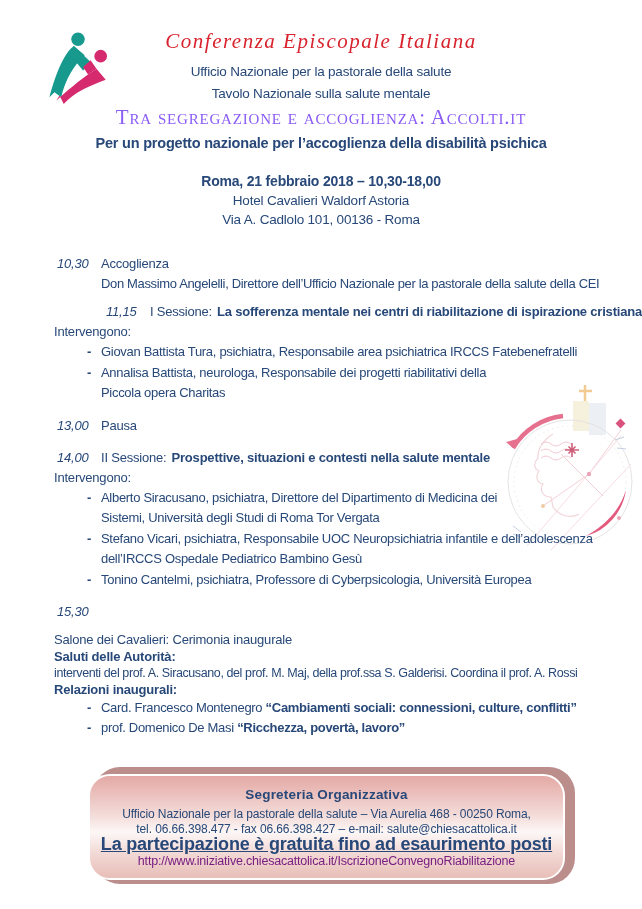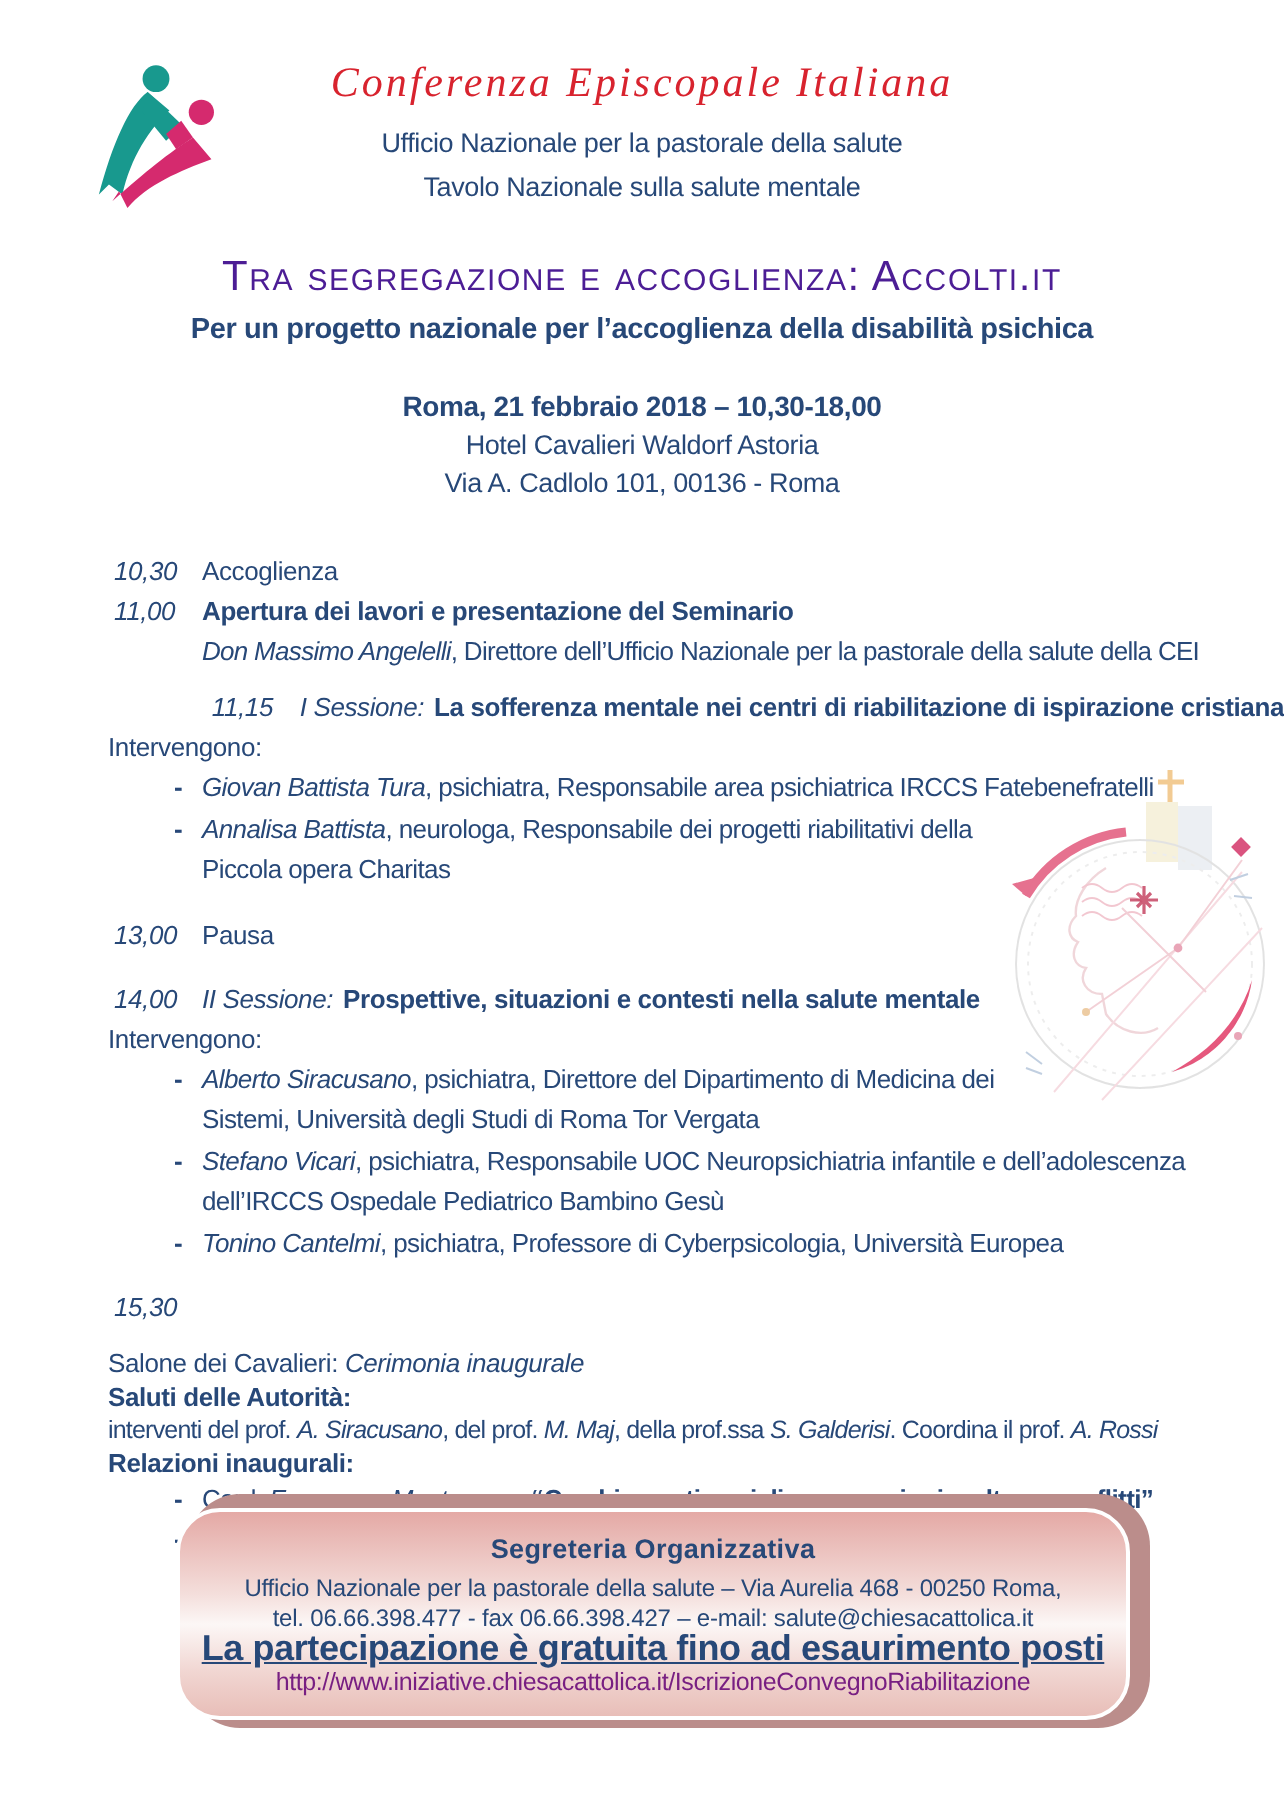--- a/index.html
+++ b/index.html
@@ -8,45 +8,45 @@
     font-family:"Liberation Sans",sans-serif;color:#274878;font-size:13px;letter-spacing:-0.2px;
   }
   .content{position:relative;z-index:1;padding-top:28px;}
   .center{text-align:center;}
   
   .logo{position:absolute;left:36px;top:26px;width:84px;height:88px;z-index:1;}
   .script{font-family:"Liberation Serif",serif;font-style:italic;font-size:21px;color:#d8232e;letter-spacing:1.5px;line-height:26px;}
   .hline{font-size:13.5px;line-height:20px;margin-top:2px;}
   .hline.first{margin-top:8px;}
   
-  .doc-title{font-family:Liberation Sans, sans-serif;font-variant:small-caps;font-size:21px;letter-spacing:0.8px;color:#4c1d95;line-height:26px;margin-top:22px;}
+  .doc-title{font-family:Liberation Serif, serif;font-variant:small-caps;font-size:21px;letter-spacing:0.8px;color:#8b5cf6;line-height:26px;}
   .doc-sub{font-weight:bold;font-size:14.5px;margin-top:3px;line-height:21px;}
   .date{font-weight:bold;font-size:14px;margin-top:17px;line-height:20px;}
   .venue,.addr{font-size:13.5px;line-height:19px;}
   
   .sched{margin-top:25px;}
   .row{display:flex;padding-left:57px;line-height:20px;white-space:nowrap;}
   .time{flex:0 0 44px;font-style:italic;}
   .mt8{margin-top:8px;justify-content:flex-end;} .mt10{margin-top:10px;} .mt12{margin-top:12px;}
   .sub{padding-left:101px;line-height:20px;white-space:nowrap;letter-spacing:-0.35px;}
   .iv{padding-left:54px;line-height:20px;}
   ul.sl{list-style:none;margin:0;padding:0;}
   ul.sl li{position:relative;padding-left:101px;line-height:20.5px;white-space:nowrap;letter-spacing:-0.3px;}
   ul.sl li::before{content:"-";position:absolute;left:87px;font-weight:bold;}
   .l2{display:block;white-space:nowrap;}
-  .it{font-style:italic;margin-top:36px;}
+  .it{margin-top:36px;}
   .b{font-weight:bold;}
   .slabel{margin-right:5px;}
   .tight{padding-left:54px;line-height:16.5px;white-space:nowrap;}
   .iv-line{letter-spacing:-0.4px;font-size:12.5px;}
   ul.rl li{line-height:19.5px;}
   
   .wm{position:absolute;left:493px;top:378px;width:150px;height:185px;z-index:0;}
   
-  .sgr{position:absolute;left:88px;top:754px;width:477px;z-index:2;}
+  .sgr{position:absolute;left:88px;top:774px;width:477px;z-index:2;}
   .sgr-back{position:absolute;left:6px;right:-10px;top:-7px;bottom:-4px;background:#bb8d8b;border-radius:26px;}
   .sgr-box{position:relative;border-radius:22px;border:2px solid #fff;
     background:linear-gradient(180deg,#e4a9a5 0%,#f4dedb 40%,#fcf7f6 55%,#f1d6d2 78%,#e8beb8 100%);
     text-align:center;padding:10px 8px 9px;color:#274878;}
   .sgr-title{font-weight:bold;font-size:13.5px;line-height:17px;margin-bottom:4px;letter-spacing:0.2px;}
   .sgr-line{font-size:12px;line-height:14.5px;letter-spacing:-0.1px;}
   .sgr-bold{font-weight:bold;font-size:18px;line-height:17px;text-decoration:underline;}
   .sgr-reg{font-size:12.5px;line-height:16px;}
   .sgr-url{color:#781f82;font-size:12.5px;line-height:16px;text-decoration:none;display:block;}
 </style>
@@ -100,24 +100,20 @@
     <div class="addr">Via A. Cadlolo 101, 00136 - Roma</div>
   </div>
 
   <div class="sched">
 
     <div class="row">
       <span class="time">10,30</span>
       <span>Accoglienza</span>
     </div>
 
-    <div class="row">
-      <span class="time">11,00</span>
-      <span class="b">Apertura dei lavori e presentazione del Seminario</span>
-    </div>
     <div class="sub">
       <span class="it">Don Massimo Angelelli</span><span>, Direttore dell’Ufficio Nazionale per la pastorale della salute della CEI</span>
     </div>
 
     <div class="row mt8">
       <span class="time">11,15</span>
       <span><span class="it slabel">I Sessione:</span><span class="b">La sofferenza mentale nei centri di riabilitazione di ispirazione cristiana</span></span>
     </div>
     <div class="iv">Intervengono:</div>
     <ul class="sl">

